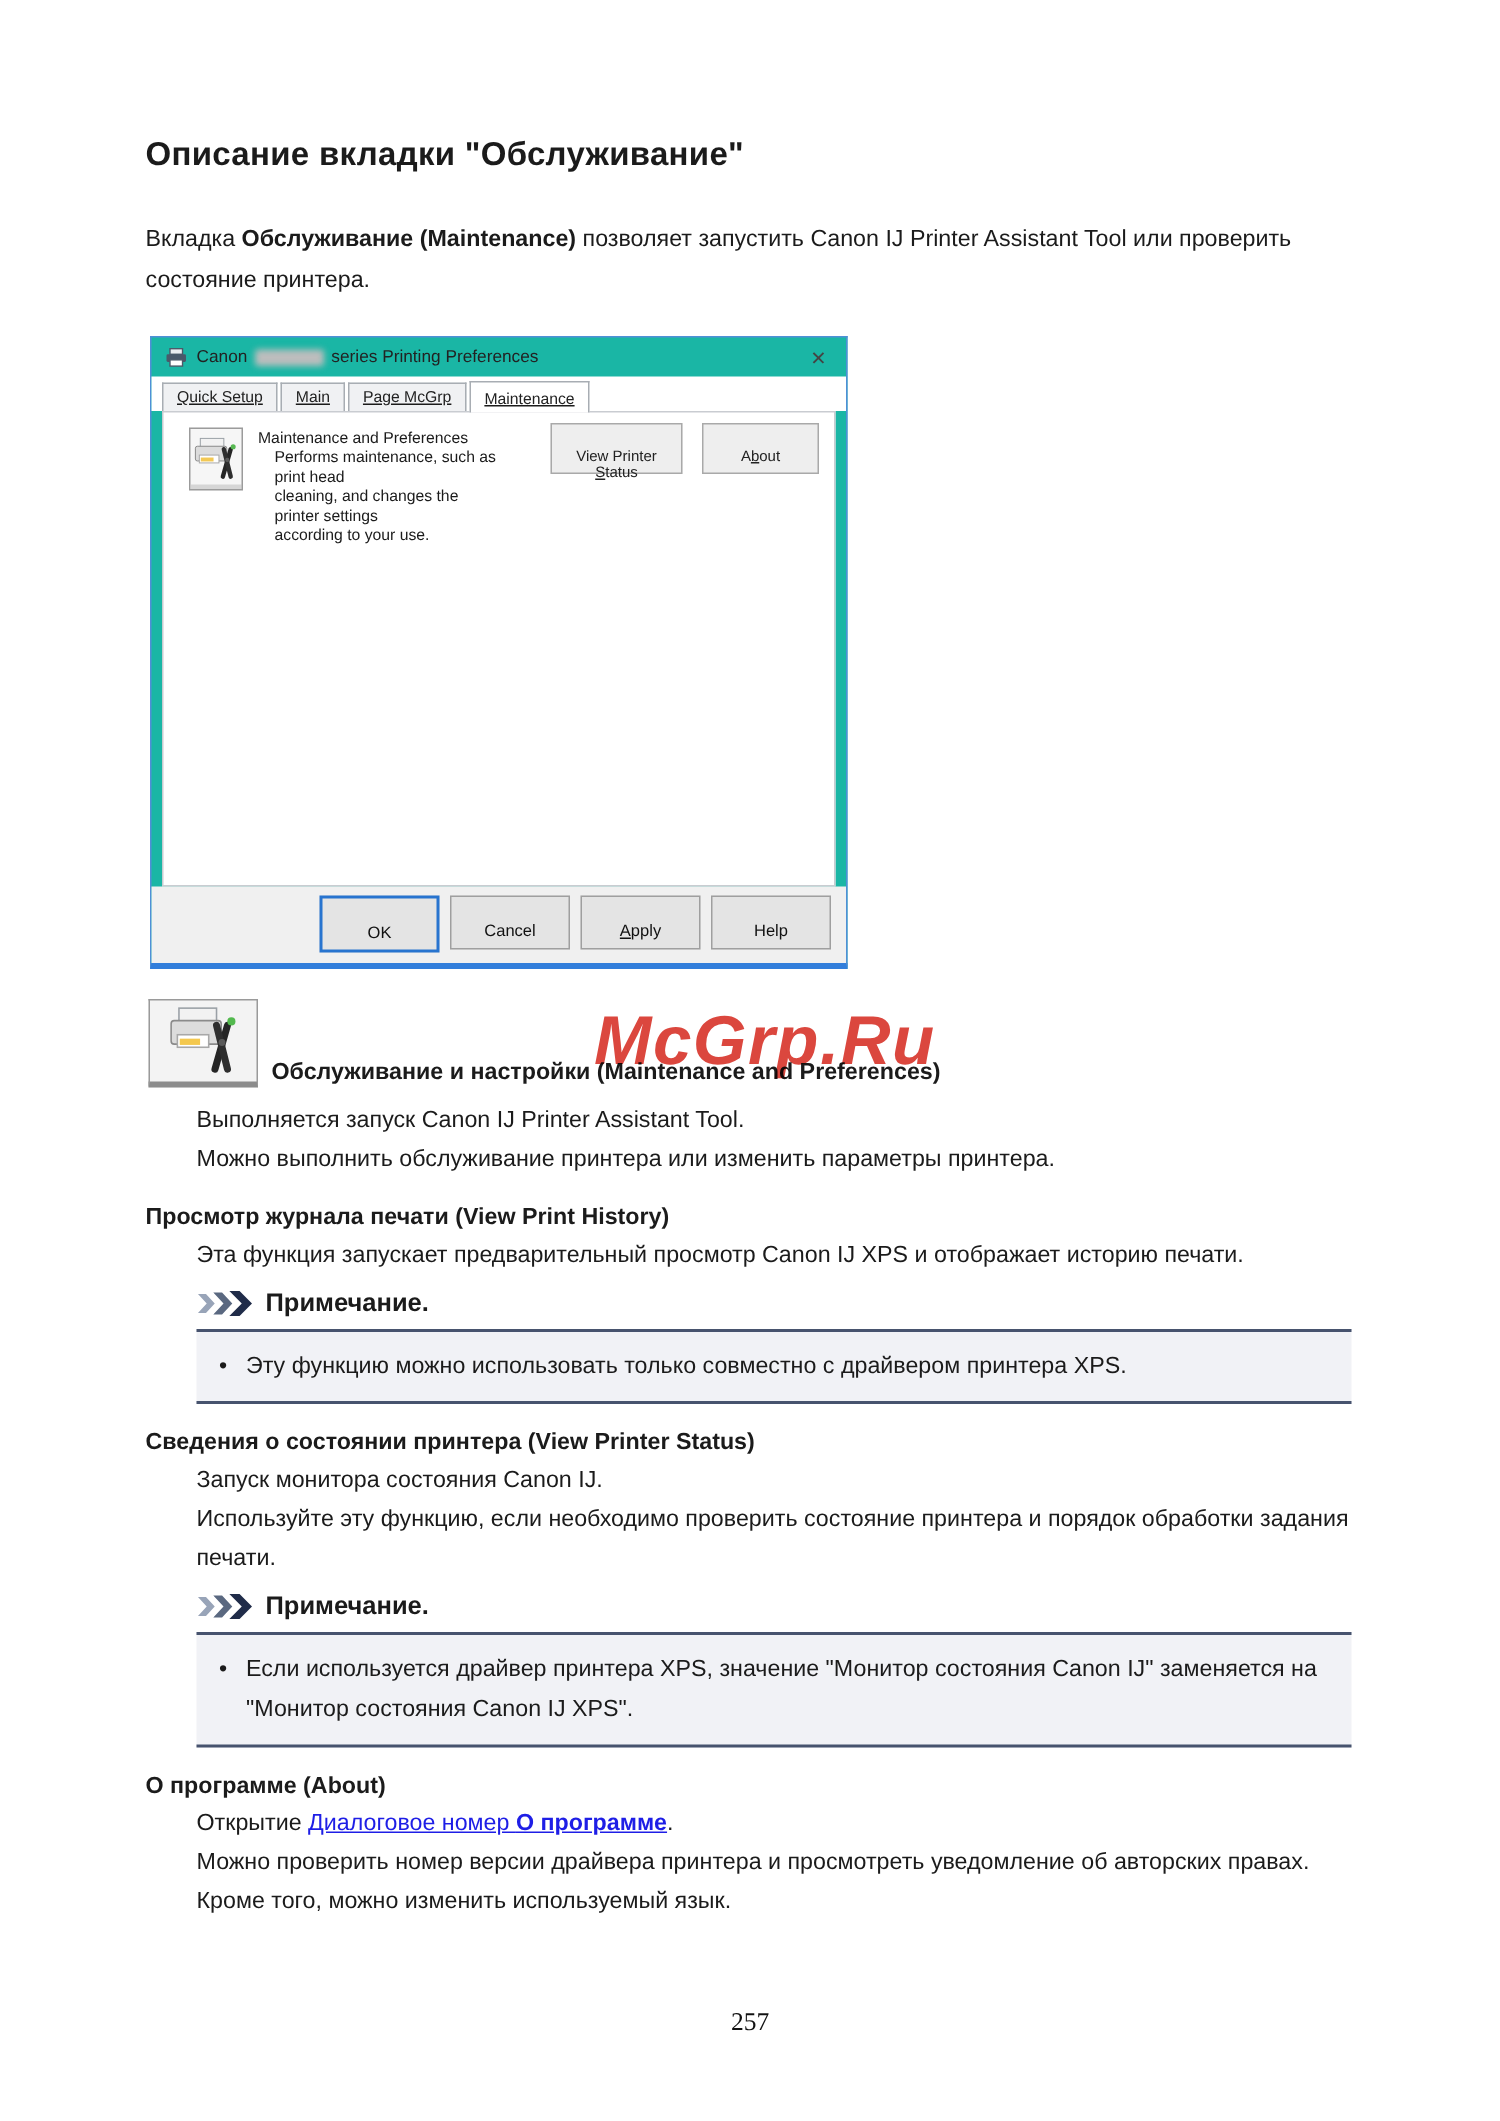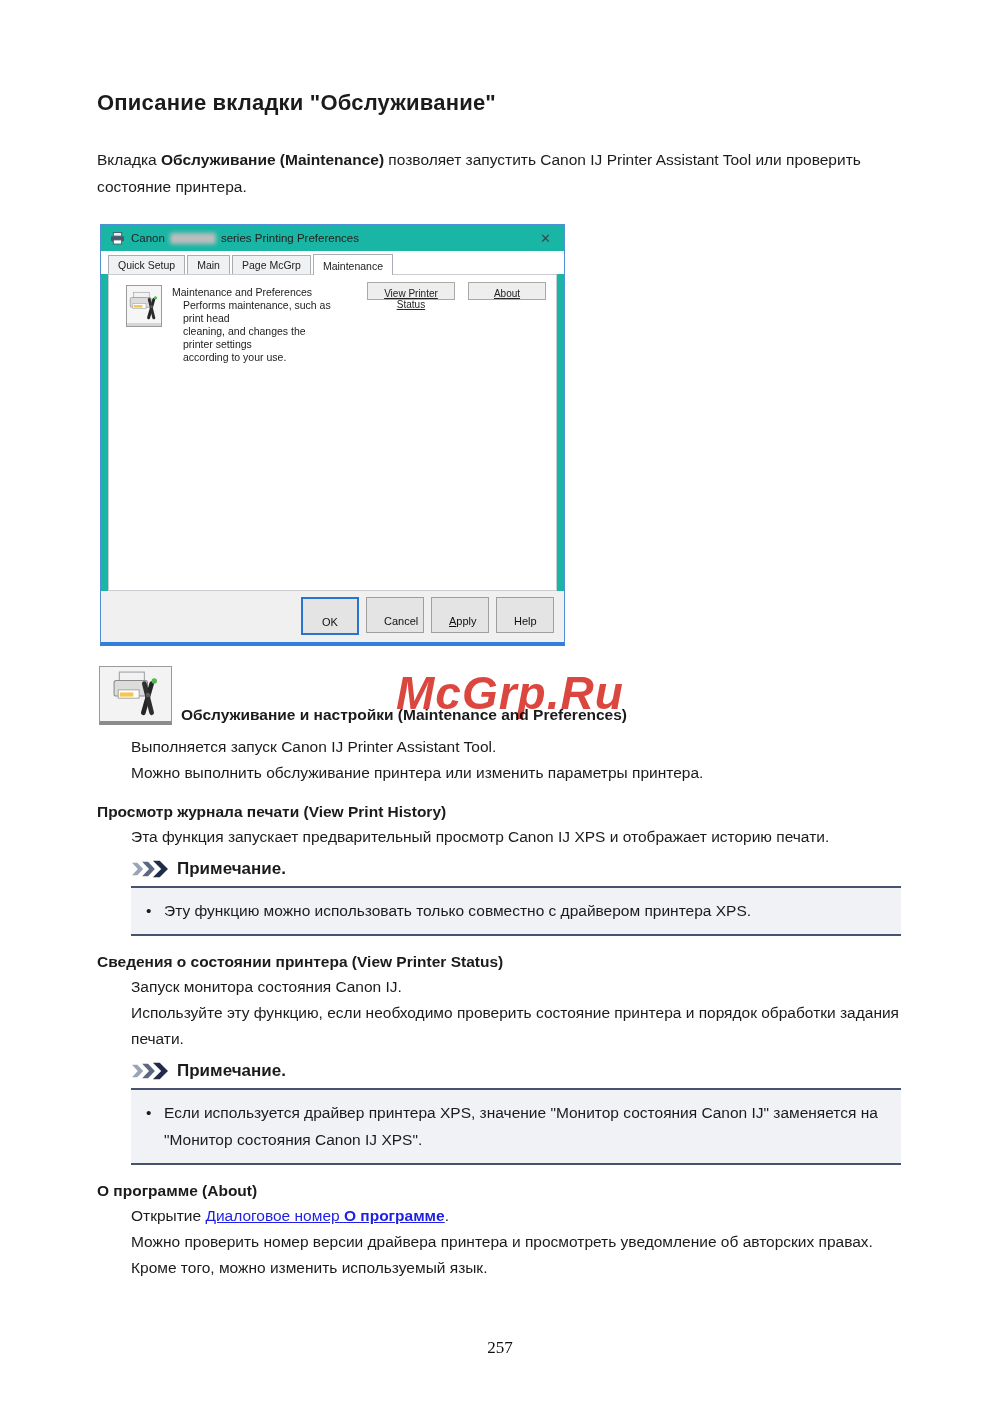--- a/index.html
+++ b/index.html
@@ -17,37 +17,37 @@
   .lnk b{color:#1e1ee6;}
 
   
   .dlg{margin:24px 0 0 100px;width:465px;height:422px;box-sizing:border-box;
        border:1px solid #4c8fdb;border-bottom:4px solid #2f7fe0;background:#14b8a6;
        display:flex;flex-direction:column;filter:saturate(.95);}
   .dlg-title{height:26px;display:flex;align-items:center;gap:6px;padding:0 9px;font-size:11.5px;color:#222;}
   .dlg-title-text{display:flex;align-items:center;}
   .blurpatch{display:inline-block;width:46px;height:11px;background:#bdbdbd;border-radius:2px;filter:blur(2px);margin:0 5px;}
   .dlg-close{margin-left:auto;font-size:13px;color:#444;line-height:1;padding:2px 4px;cursor:pointer;}
-  .dlg-tabs{display:flex;align-items:flex-end;padding:3px 7px 0;background:#fff;position:relative;z-index:2;}
+  .dlg-tabs{display:flex;align-items:flex-end;padding:3px 7px 0;background:#fff;position:relative;z-index:2;text-decoration:underline;}
   .tab{font-size:10.5px;padding:3px 9px 3px;background:#f0f1f3;border:1px solid #a8adb3;border-bottom:none;margin-right:2px;color:#222;cursor:pointer;}
   .tab.active{background:#fff;position:relative;padding-top:5px;margin-bottom:-1px;z-index:3;}
   .dlg-page{flex:1;margin:0 7px;background:#fff;border:1px solid #c9ccd1;display:flex;flex-direction:row;position:relative;z-index:1;}
   .dlg-feature{display:flex;gap:10px;padding:10px 8px 0 17px;}
   .dlg-feat-icon{width:42px;height:42px;box-sizing:border-box;border:1px solid #9b9b9b;background:#f6f6f6;
        display:flex;align-items:center;justify-content:center;box-shadow:inset 0 -3px 0 #d6d6d6;}
   .dlg-feat-h{font-size:10.5px;line-height:14px;}
   .dlg-feat-l{font-size:10.5px;line-height:13px;margin-left:11px;}
   .dlg-spacer{flex:1;}
   .dlg-sep{height:1px;background:#d8d8d8;margin:0 8px;}
   .dlg-row1{display:flex;justify-content:flex-end;gap:13px;padding:7px 10px 6px;}
   button{font-family:"Liberation Sans",sans-serif;cursor:pointer;}
-  .wbtn{font-size:10px;height:18px;width:88px;background:#eeeeee;border:1px solid #a9a9a9;padding:5px;color:#222;text-decoration:underline;}
+  .wbtn{font-size:10px;height:18px;width:88px;background:#eeeeee;border:1px solid #a9a9a9;padding:16px;color:#222;}
   .wbtn.narrow{width:78px;}
   .dlg-footer{display:flex;justify-content:flex-end;gap:7px;padding:6px 10px 7px;background:#f0f0f0;}
-  .fbtn{font-size:11px;width:58px;height:20px;background:#e4e4e4;border:1px solid #9f9f9f;padding:17px;color:#111;box-sizing:border-box;}
+  .fbtn{font-size:11px;width:80px;height:20px;background:#e4e4e4;border:1px solid #9f9f9f;padding:17px;color:#111;box-sizing:border-box;}
   .fbtn.default{border:2px solid #2574d4;}
   .mn{text-decoration:underline;}
 
   
   .feature-row{margin:20px 0 0 99px;display:flex;align-items:flex-end;gap:9px;}
   .big-icon{width:73px;height:59px;box-sizing:border-box;border:1px solid #9a9a9a;border-bottom:4px solid #8c8c8c;
        background:#f3f3f3;display:flex;align-items:center;justify-content:center;}
   .feature-heading{font-weight:bold;font-size:15.5px;padding-bottom:1px;}
 
   

